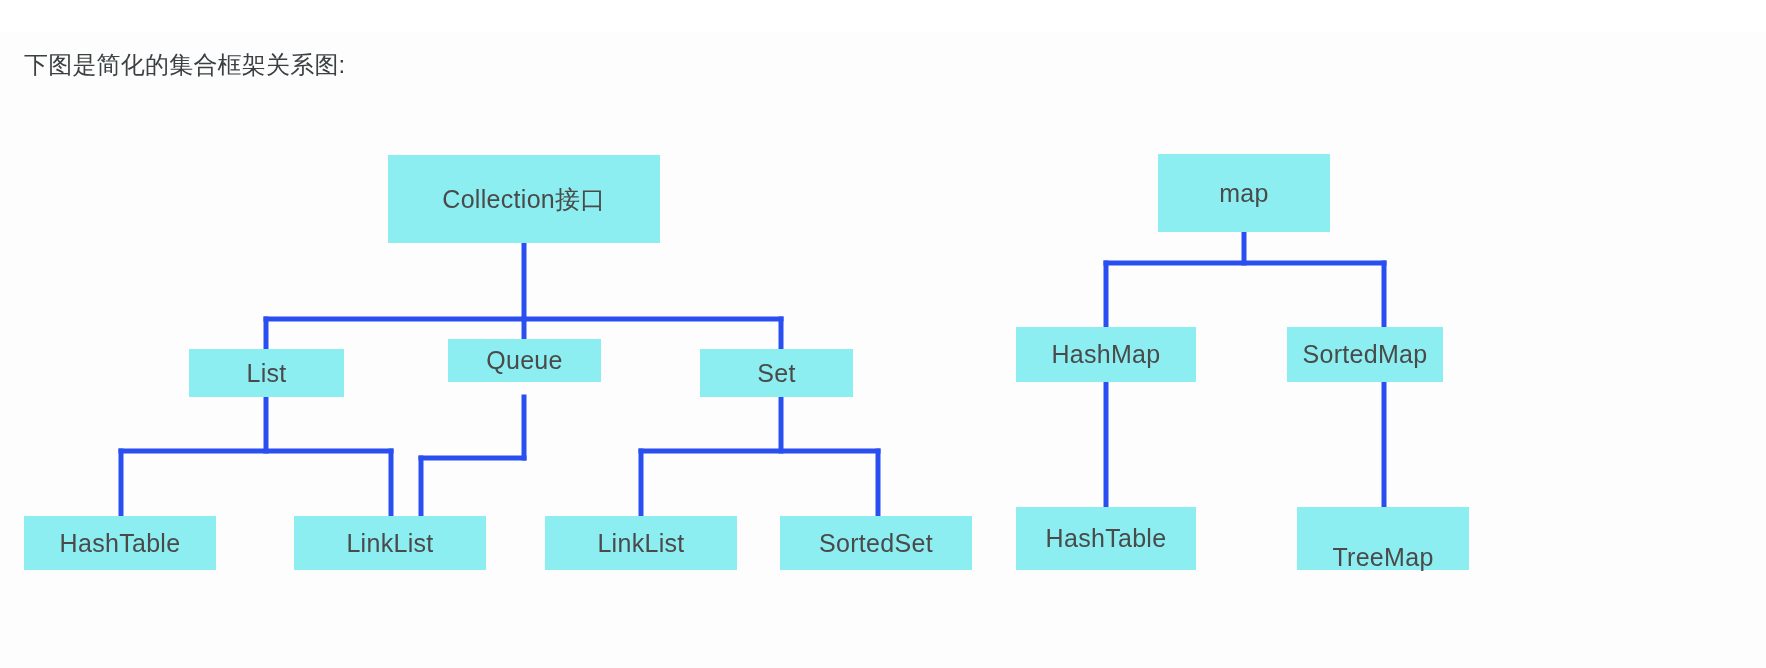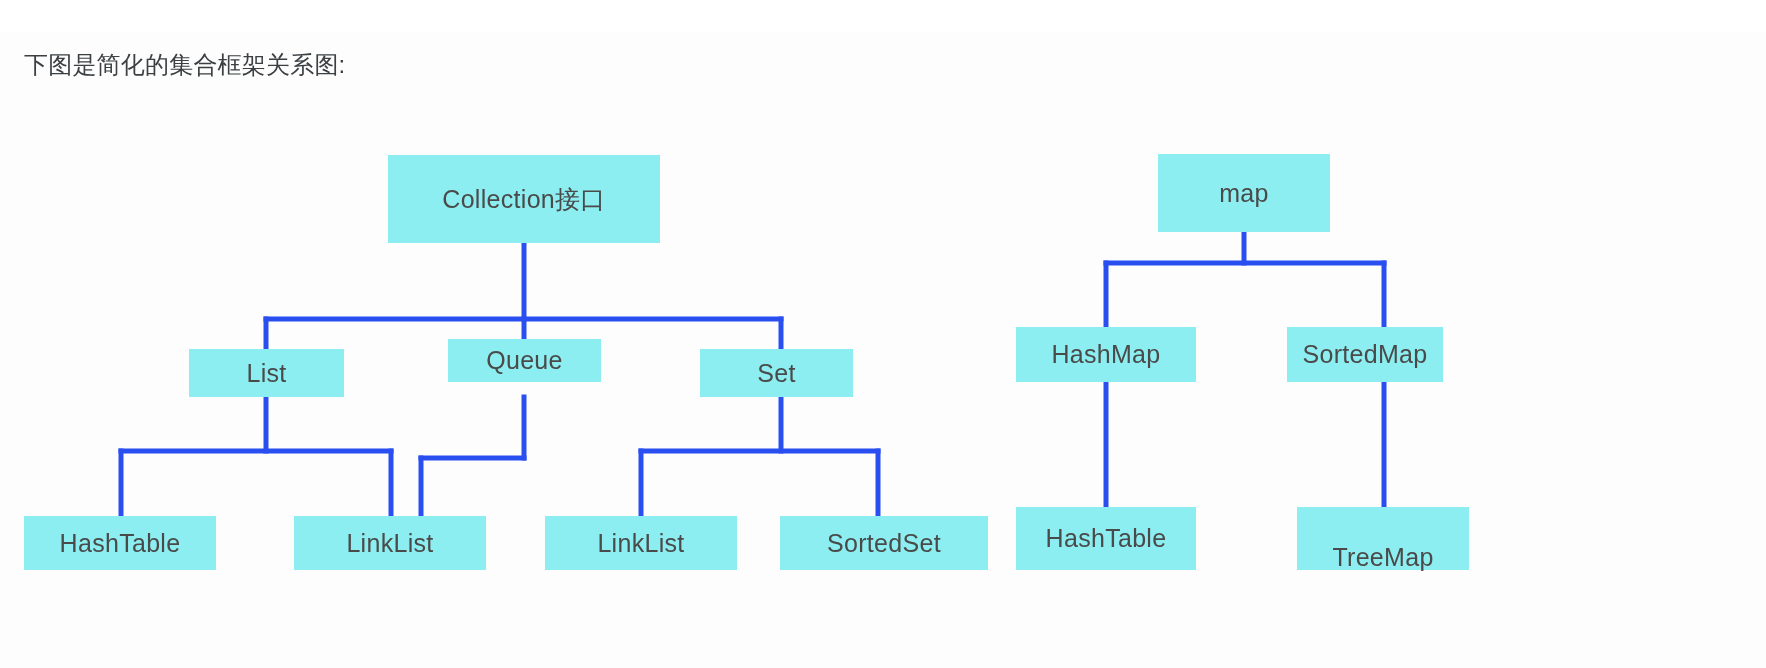--- a/index.html
+++ b/index.html
@@ -128,21 +128,21 @@
     </div>
 
     <div class="node" style="left:294px; top:408px; width:192px; height:54px;">
       <span class="node-label">LinkList</span>
     </div>
 
     <div class="node" style="left:545px; top:408px; width:192px; height:54px;">
       <span class="node-label">LinkList</span>
     </div>
 
-    <div class="node" style="left:780px; top:408px; width:208px; height:54px;">
+    <div class="node" style="left:780px; top:408px; width:192px; height:54px;">
       <span class="node-label">SortedSet</span>
     </div>
 
     <div class="node" style="left:1158px; top:46px; width:172px; height:78px;">
       <span class="node-label">map</span>
     </div>
 
     <div class="node" style="left:1016px; top:219px; width:180px; height:55px;">
       <span class="node-label">HashMap</span>
     </div>

